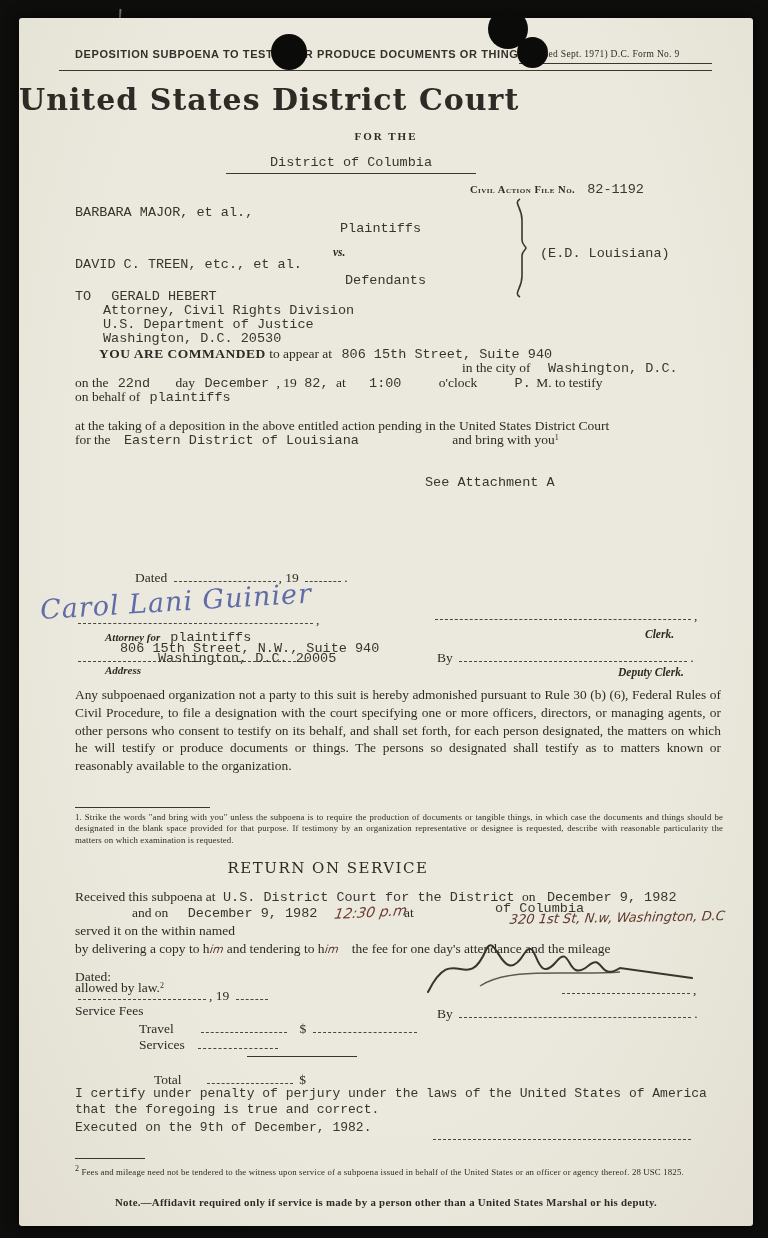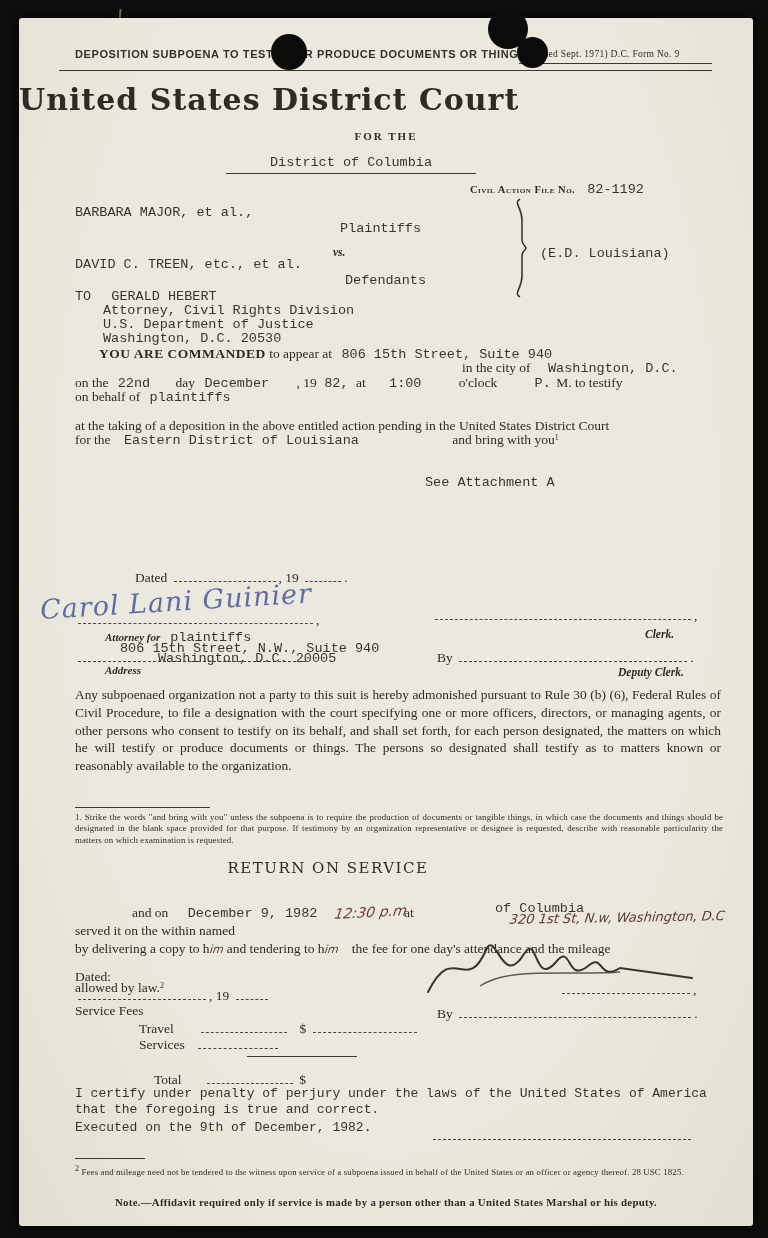--- a/index.html
+++ b/index.html
@@ -83,21 +83,21 @@
     <span class="mono" style="margin-left:6px;">806 15th Street, Suite 940</span>
   </div>
   <div class="abs" style="left:443px;top:342px;font-size:13.5px;">
     <span>in the city of</span>
     <span class="mono" style="margin-left:14px;">Washington, D.C.</span>
   </div>
   <div class="abs" style="left:56px;top:357px;font-size:13.5px;">
     <span>on the</span>
     <span class="mono" style="margin:0 22px 0 6px;">22nd</span>
     <span>day</span>
-    <span class="mono" style="margin:0 24px 0 6px;">December</span>
+    <span class="mono" style="margin:0 4px 0 6px;">December</span>
     <span>, 19</span>
     <span class="mono" style="margin:0 4px 0 4px;">82,</span>
     <span>at</span>
     <span class="mono" style="margin:0 34px 0 20px;">1:00</span>
     <span>o'clock</span>
     <span class="mono" style="margin:0 2px 0 34px;">P.</span>
     <span>M. to testify</span>
   </div>
   <div class="abs" style="left:56px;top:371px;font-size:13.5px;">
     <span>on behalf of</span>
@@ -144,20 +144,26 @@
   </div>
   <div class="abs ital b" style="left:599px;top:648px;font-size:11.5px;">Deputy Clerk.</div>
 
   <div class="wrap just" style="left:56px;top:668px;width:646px;font-size:13.4px;line-height:1.33;">Any subpoenaed organization not a party to this suit is hereby admonished pursuant to Rule 30 (b) (6), Federal Rules of Civil Procedure, to file a designation with the court specifying one or more officers, directors, or managing agents, or other persons who consent to testify on its behalf, and shall set forth, for each person designated, the matters on which he will testify or produce documents or things. The persons so designated shall testify as to matters known or reasonably available to the organization.</div>
 
   <div class="line" style="left:56px;top:789px;width:135px;border-top-width:1.6px;"></div>
   <div class="wrap just" style="left:56px;top:794px;width:648px;font-size:8.8px;line-height:1.3;letter-spacing:.15px;">1. Strike the words "and bring with you" unless the subpoena is to require the production of documents or tangible things, in which case the documents and things should be designated in the blank space provided for that purpose. If testimony by an organization representative or designee is requested, describe with reasonable particularity the matters on which examination is requested.</div>
 
   <div class="abs" style="left:0;top:841px;width:618px;text-align:center;font-size:15px;letter-spacing:1.5px;font-family:'DejaVu Serif',serif;">RETURN ON SERVICE</div>
 
+  <div class="abs" style="left:56px;top:871px;font-size:13.5px;">
+    <span>Received this subpoena at</span>
+    <span class="mono" style="margin-left:4px;">U.S. District Court for the District</span>
+    <span style="margin-left:4px;">on</span>
+    <span class="mono" style="margin-left:8px;">December 9, 1982</span>
+  </div>
   <div class="abs mono" style="left:476px;top:883px;font-size:13.5px;">of Columbia</div>
   <div class="abs" style="left:113px;top:886px;font-size:13.5px;">
     <span>and on</span>
     <span class="mono" style="margin-left:16px;">December 9, 1982</span>
     <span class="hand2" style="margin-left:14px;font-size:14px;">12:30 p.m</span>
     <span style="margin-left:-6px;">at</span>
   </div>
   <div class="abs hand" style="left:491px;top:892px;font-size:13px;">320 1st St, N.w, Washington, D.C</div>
   <div class="abs" style="left:56px;top:905px;font-size:13.5px;">served it on the within named</div>
   <div class="abs" style="left:56px;top:923px;font-size:13.5px;">

